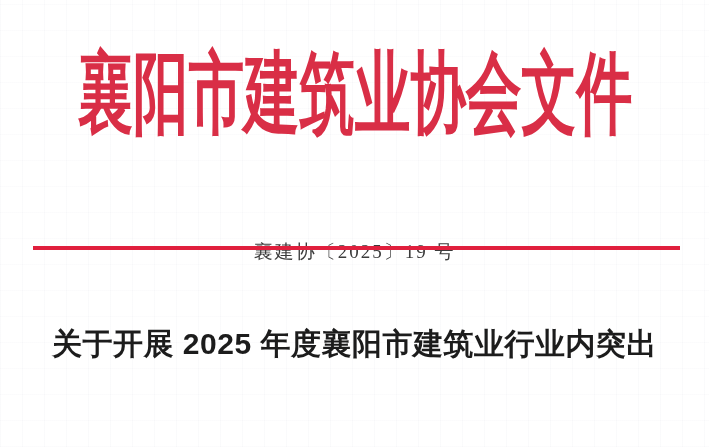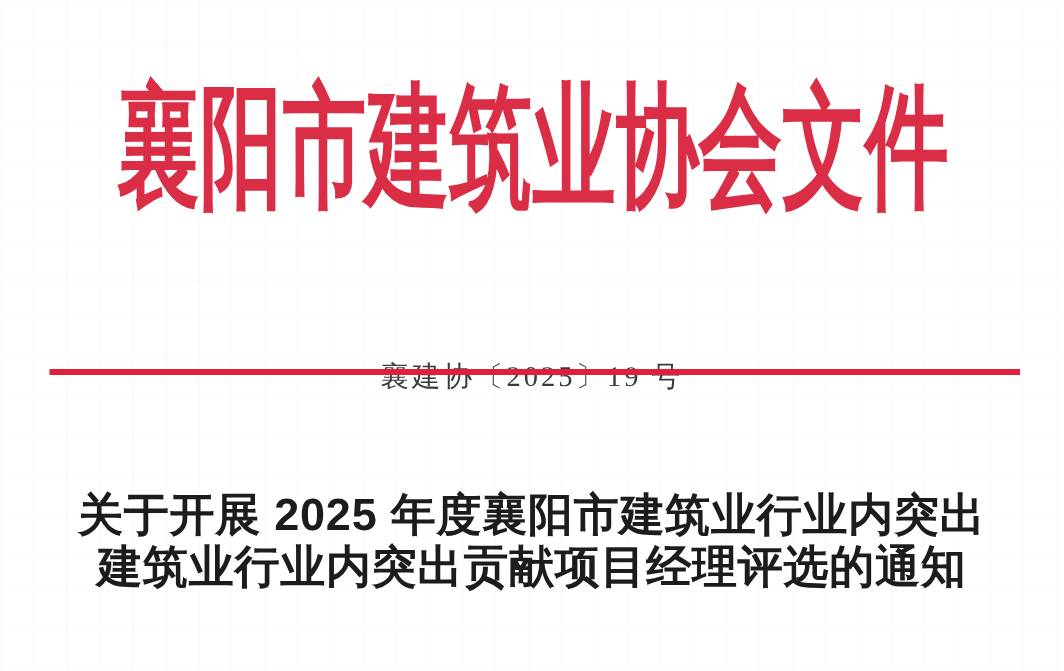--- a/index.html
+++ b/index.html
@@ -19,21 +19,21 @@
       repeating-linear-gradient(90deg, rgba(140,150,175,0.045) 0px, rgba(140,150,175,0.045) 1px, transparent 1px, transparent 22px),
       repeating-linear-gradient(0deg, rgba(140,150,175,0.03) 0px, rgba(140,150,175,0.03) 1px, transparent 1px, transparent 26px);
   }
   .masthead {
     position: absolute;
     top: 44px;
     left: 0;
     width: 100%;
     height: 100px;
     display: flex;
-    align-items: flex-end;
+    align-items: center;
     justify-content: center;
     white-space: nowrap;
   }
   .masthead-text {
     display: inline-block;
     font-size: 88px;
     line-height: 1;
     font-weight: bold;
     color: #d92e46;
     letter-spacing: 0px;
@@ -87,16 +87,15 @@
   <div class="masthead">
     <span class="masthead-text">襄阳市建筑业协会文件</span>
   </div>
 
   <div class="doc-number">襄建协〔2025〕19 号</div>
 
   <div class="red-rule"></div>
 
   <div class="notice-title">
     <div class="line">关于开展 2025 年度襄阳市建筑业行业内突出</div>
-    <div class="line">建筑业行业内突出贡献项目经理评选的通知</div>
   </div>
 
 </div>
 
 </body></html>

